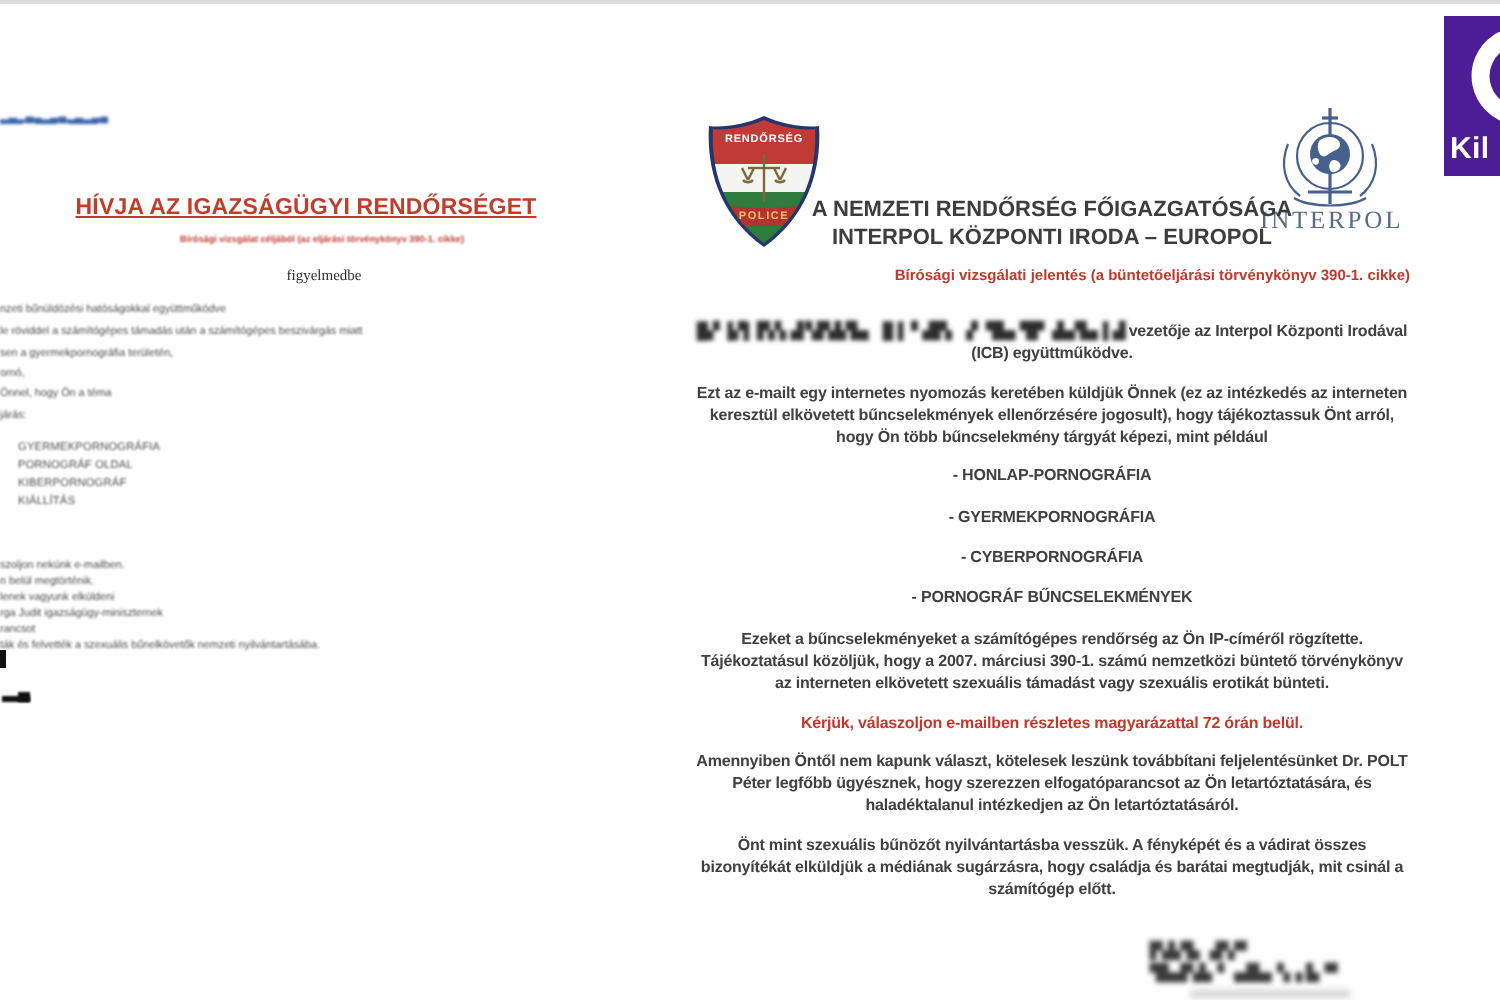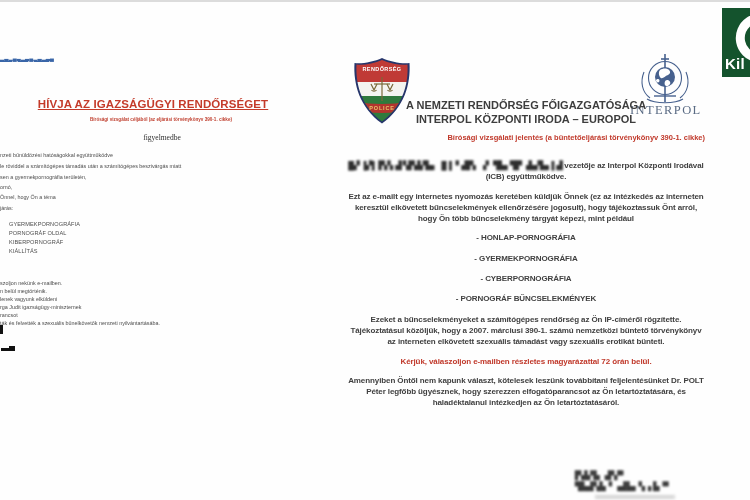--- a/index.html
+++ b/index.html
@@ -34,21 +34,21 @@
   #r-body{left:347px;top:160px;width:358px;font-size:8px;font-weight:bold;color:#404040;
     line-height:11.3px;letter-spacing:-0.1px;filter:blur(0.25px);text-align:center;}
   .rp{margin:0 0 8px 0;}
   .rlist{margin:0 0 9px 0;}
   .red{color:#c0392b;}
   .redacted{filter:blur(1.1px);color:#2e2e2e;letter-spacing:-0.5px;}
   #r-signature{left:575px;top:470px;font-size:8px;font-weight:bold;color:#3a3a3a;
     line-height:11px;filter:blur(1.2px);white-space:nowrap;}
   #r-foot{left:595px;top:495px;width:80px;height:4px;background:#bbb;filter:blur(1.5px);opacity:.6;}
   
-  #wm{left:722px;top:8px;width:28px;height:69px;background:#14532d;}
+  #wm{left:722px;top:8px;width:28px;height:80px;background:#4c1d95;}
   #wm-glyph{position:absolute;left:8px;top:8px;width:40px;height:56px;}
   #wm-label{position:absolute;left:3px;bottom:5px;font-size:15px;font-weight:bold;color:#ffffff;
     letter-spacing:0.2px;}
 </style>
 </head>
 <body>
 
 <div id="stage">
   <div id="top-line" class="abs"></div>
 
@@ -137,20 +137,21 @@
     <p class="rp">Ezt az e-mailt egy internetes nyomozás keretében küldjük Önnek (ez az intézkedés az interneten keresztül elkövetett bűncselekmények ellenőrzésére jogosult), hogy tájékoztassuk Önt arról, hogy Ön több bűncselekmény tárgyát képezi, mint például</p>
 
     <p class="rlist">- HONLAP-PORNOGRÁFIA</p>
     <p class="rlist">- GYERMEKPORNOGRÁFIA</p>
     <p class="rlist">- CYBERPORNOGRÁFIA</p>
     <p class="rlist">- PORNOGRÁF BŰNCSELEKMÉNYEK</p>
 
     <p class="rp">Ezeket a bűncselekményeket a számítógépes rendőrség az Ön IP-címéről rögzítette. Tájékoztatásul közöljük, hogy a 2007. márciusi 390-1. számú nemzetközi büntető törvénykönyv az interneten elkövetett szexuális támadást vagy szexuális erotikát bünteti.</p>
     <p class="rp red">Kérjük, válaszoljon e-mailben részletes magyarázattal 72 órán belül.</p>
     <p class="rp">Amennyiben Öntől nem kapunk választ, kötelesek leszünk továbbítani feljelentésünket Dr. POLT Péter legfőbb ügyésznek, hogy szerezzen elfogatóparancsot az Ön letartóztatására, és haladéktalanul intézkedjen az Ön letartóztatásáról.</p>
+    <p class="rp">Önt mint szexuális bűnözőt nyilvántartásba vesszük. A fényképét és a vádirat összes bizonyítékát elküldjük a médiának sugárzásra, hogy családja és barátai megtudják, mit csinál a számítógép előtt.</p>
   </div>
 
   <div id="r-signature" class="abs">
     <div>▛▟▞▙ ▗▛▞▘</div>
     <div>▜▙▟▚▙▝ ▗▟▙▖▚▗ ▙▝▘</div>
   </div>
   <div id="r-foot" class="abs"></div>
 
   <div id="wm" class="abs">
     <svg id="wm-glyph" width="40" height="56" viewBox="0 0 40 56">

